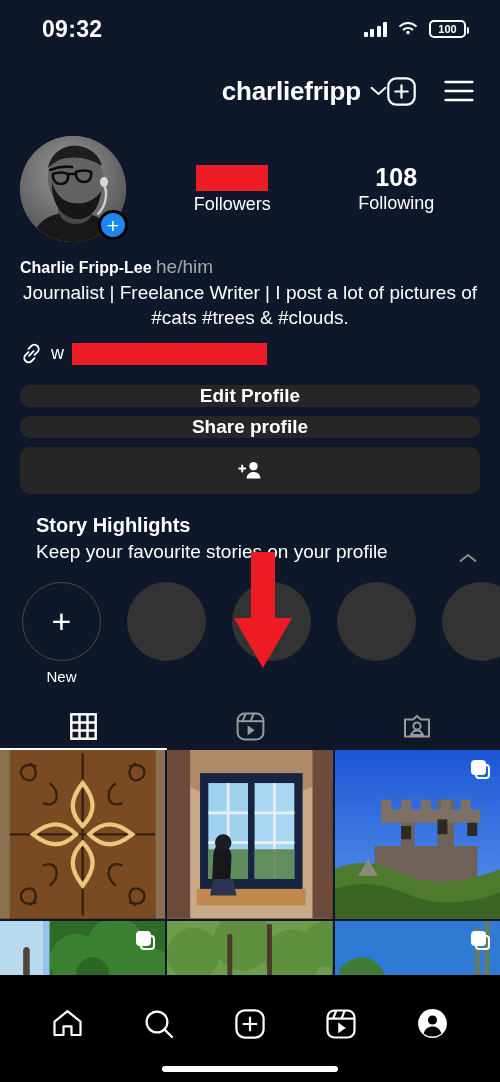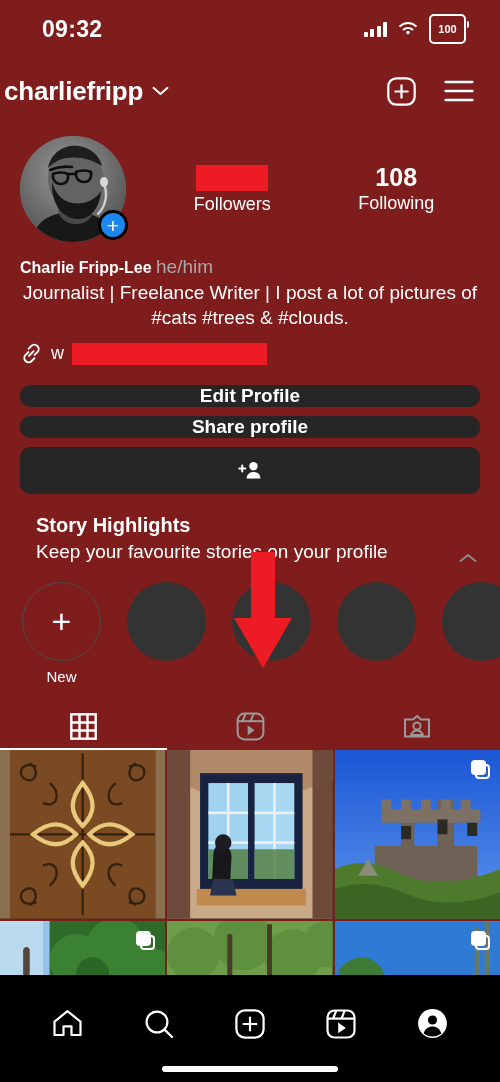--- a/index.html
+++ b/index.html
@@ -2,49 +2,49 @@
 <html><head>
 <meta charset="utf-8">
 <style>
   * { margin:0; padding:0; box-sizing:border-box; }
   html,body { background:#000; }
   body {
     width:500px; height:1082px;
     font-family:"Liberation Sans", sans-serif;
     color:#fff; overflow:hidden; position:relative;
   }
-  .phone { width:500px; height:1082px; position:relative; background:#7f1d1d; }
+  .phone { width:500px; height:1082px; position:relative; background:#0f172a; }
 
   
   .statusbar {
     height:58px; display:flex; align-items:center;
     justify-content:space-between; padding:0 34px 0 42px;
   }
   .status-time { font-size:23px; font-weight:600; letter-spacing:.3px; }
   .status-right { display:flex; align-items:center; gap:10px; }
   .bars { display:flex; align-items:flex-end; gap:2.5px; height:15px; }
   .bars i { width:4px; background:#fff; border-radius:1px; display:block; }
   .bars i:nth-child(1){ height:5px; }
   .bars i:nth-child(2){ height:8px; }
   .bars i:nth-child(3){ height:11px; }
   .bars i:nth-child(4){ height:15px; }
   .battery {
-    border:2px solid #fff; border-radius:5px; width:37px; height:30px;
+    border:2px solid #fff; border-radius:5px; width:37px; height:18px;
     display:flex; align-items:center; justify-content:center; position:relative;
   }
   .battery span { font-size:11px; font-weight:700; color:#fff; line-height:1; }
   .battery::after {
     content:''; position:absolute; right:-5px; top:5px;
     width:2.5px; height:7px; background:#fff; border-radius:0 2px 2px 0;
   }
 
   
   .header {
     height:66px; display:flex; align-items:center;
-    justify-content:space-between; padding:0 26px 0 4px;
+    justify-content:flex-end; padding:0 26px 0 16px;
   }
   .header-left { display:flex; align-items:center; gap:9px; }
   .username { font-size:26px; font-weight:700; letter-spacing:-.2px; }
   .header-right { display:flex; align-items:center; gap:28px; }
 
   
   .profile-row {
     display:flex; align-items:center; padding:12px 22px 0 20px;
   }
   .avatar-wrap { position:relative; width:106px; height:106px; flex:0 0 auto; }

